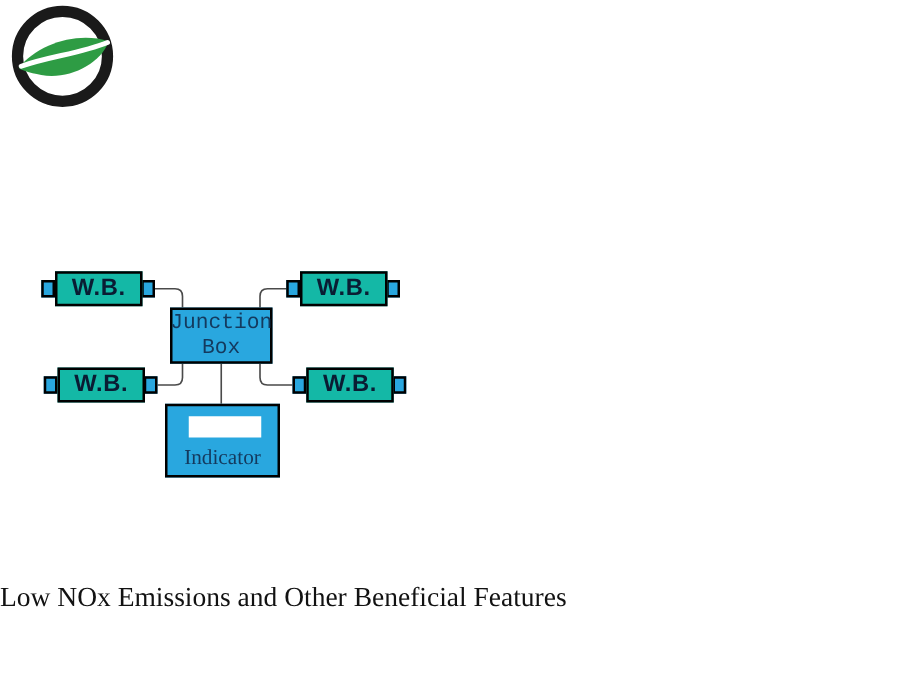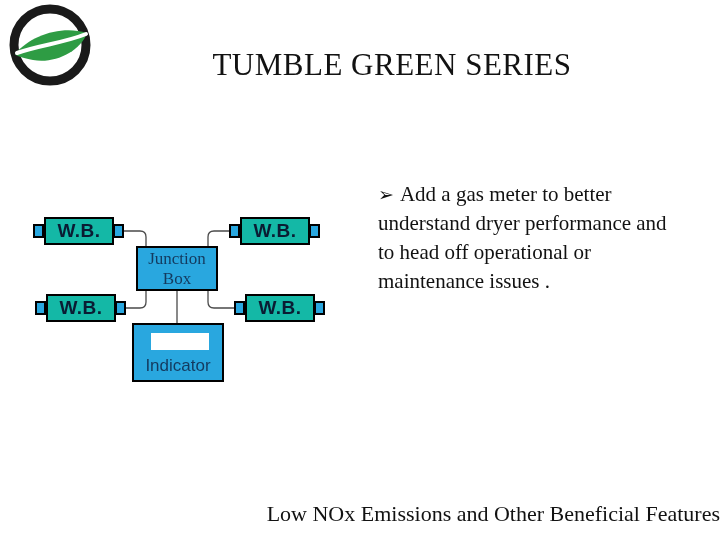--- a/index.html
+++ b/index.html
@@ -45,65 +45,64 @@
   }
   .tab-tl-l{left:33px;top:224px;}  .tab-tl-r{left:113px;top:224px;}
   .tab-tr-l{left:229px;top:224px;} .tab-tr-r{left:309px;top:224px;}
   .tab-bl-l{left:35px;top:301px;}  .tab-bl-r{left:115px;top:301px;}
   .tab-br-l{left:234px;top:301px;} .tab-br-r{left:314px;top:301px;}
 
   .junction{
     position:absolute;left:136px;top:246px;width:82px;height:45px;box-sizing:border-box;
     background:#29A7DF;border:2px solid #000;
     display:flex;flex-direction:column;align-items:center;justify-content:center;
-    font-family:Liberation Serif, serif;font-size:17px;line-height:20px;
+    font-family:Liberation Mono, monospace;font-size:17px;line-height:20px;
     color:#143A5E;
   }
   .indicator{
     position:absolute;left:132px;top:323px;width:92px;height:59px;box-sizing:border-box;
     background:#29A7DF;border:2px solid #000;
   }
   .indicator .display{
     position:absolute;left:17px;top:8px;width:58px;height:17px;background:#ffffff;
   }
   .indicator .ind-label{
     position:absolute;left:0;bottom:4px;width:100%;text-align:center;
-    font-family:Liberation Sans, sans-serif;font-size:17px;color:#143A5E;
+    font-family:Liberation Serif, serif;font-size:17px;color:#143A5E;
   }
   .wires{position:absolute;left:0;top:0;pointer-events:none;}
 
   
   .bullets{
     position:absolute;left:378px;top:180px;width:292px;
     font-size:21px;line-height:29px;color:#121212;
   }
   .bullet + .bullet{margin-top:27px;}
   .bullet-marker{
     font-family:"DejaVu Sans", sans-serif;
     margin-right:6px;font-size:19px;
   }
 
   
   .footer{
-    position:absolute;left:0;top:501px;width:720px;
-    text-align:right;font-size:22px;color:#121212;
+    position:absolute;left:0;top:465px;width:720px;
+    text-align:left;font-size:22px;color:#121212;
   }
 </style>
 </head>
 <body>
 
 <div class="slide">
 
   <svg class="logo" viewBox="0 0 88 88" aria-hidden="true">
     <circle cx="44" cy="43" r="36" fill="none" stroke="#1a1a1a" stroke-width="9"></circle>
     <path d="M9,52 C25,33 56,23 81,31 C74,50 48,62 27,58 C17,56 10,54 9,52 Z" fill="#2E9C44"></path>
     <path d="M11,51 C33,43 58,41 80,32" fill="none" stroke="#ffffff" stroke-width="4" stroke-linecap="round"></path>
   </svg>
 
-  <div class="title">TUMBLE GREEN SERIES</div>
 
   <div class="diagram">
 
     <svg class="wires" width="720" height="540" viewBox="0 0 720 540" aria-hidden="true">
       <g fill="none" stroke="#4a4a4a" stroke-width="1.3">
         <path d="M124,231 H140 Q146,231 146,237 V246"></path>
         <path d="M230,231 H214 Q208,231 208,237 V246"></path>
         <path d="M146,291 V302 Q146,308 140,308 H126"></path>
         <path d="M208,291 V302 Q208,308 214,308 H234"></path>
         <path d="M177,291 V323"></path>
@@ -129,18 +128,17 @@
       <div>Box</div>
     </div>
 
     <div class="indicator">
       <div class="display"></div>
       <div class="ind-label">Indicator</div>
     </div>
   </div>
 
   <div class="bullets">
-    <div class="bullet"><span class="bullet-marker">➢</span><span>Add a gas meter to better understand dryer performance and to head off operational or maintenance issues .</span></div>
   </div>
 
   <div class="footer">Low NOx Emissions and Other Beneficial Features</div>
 
 </div>
 
 </body></html>

